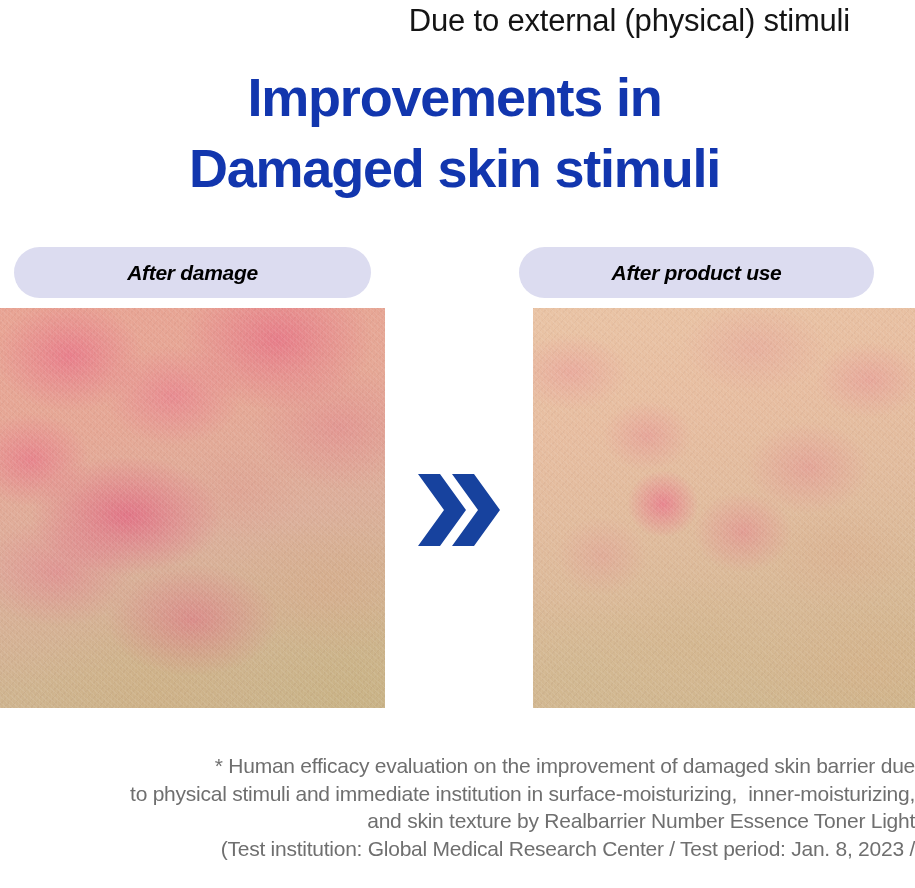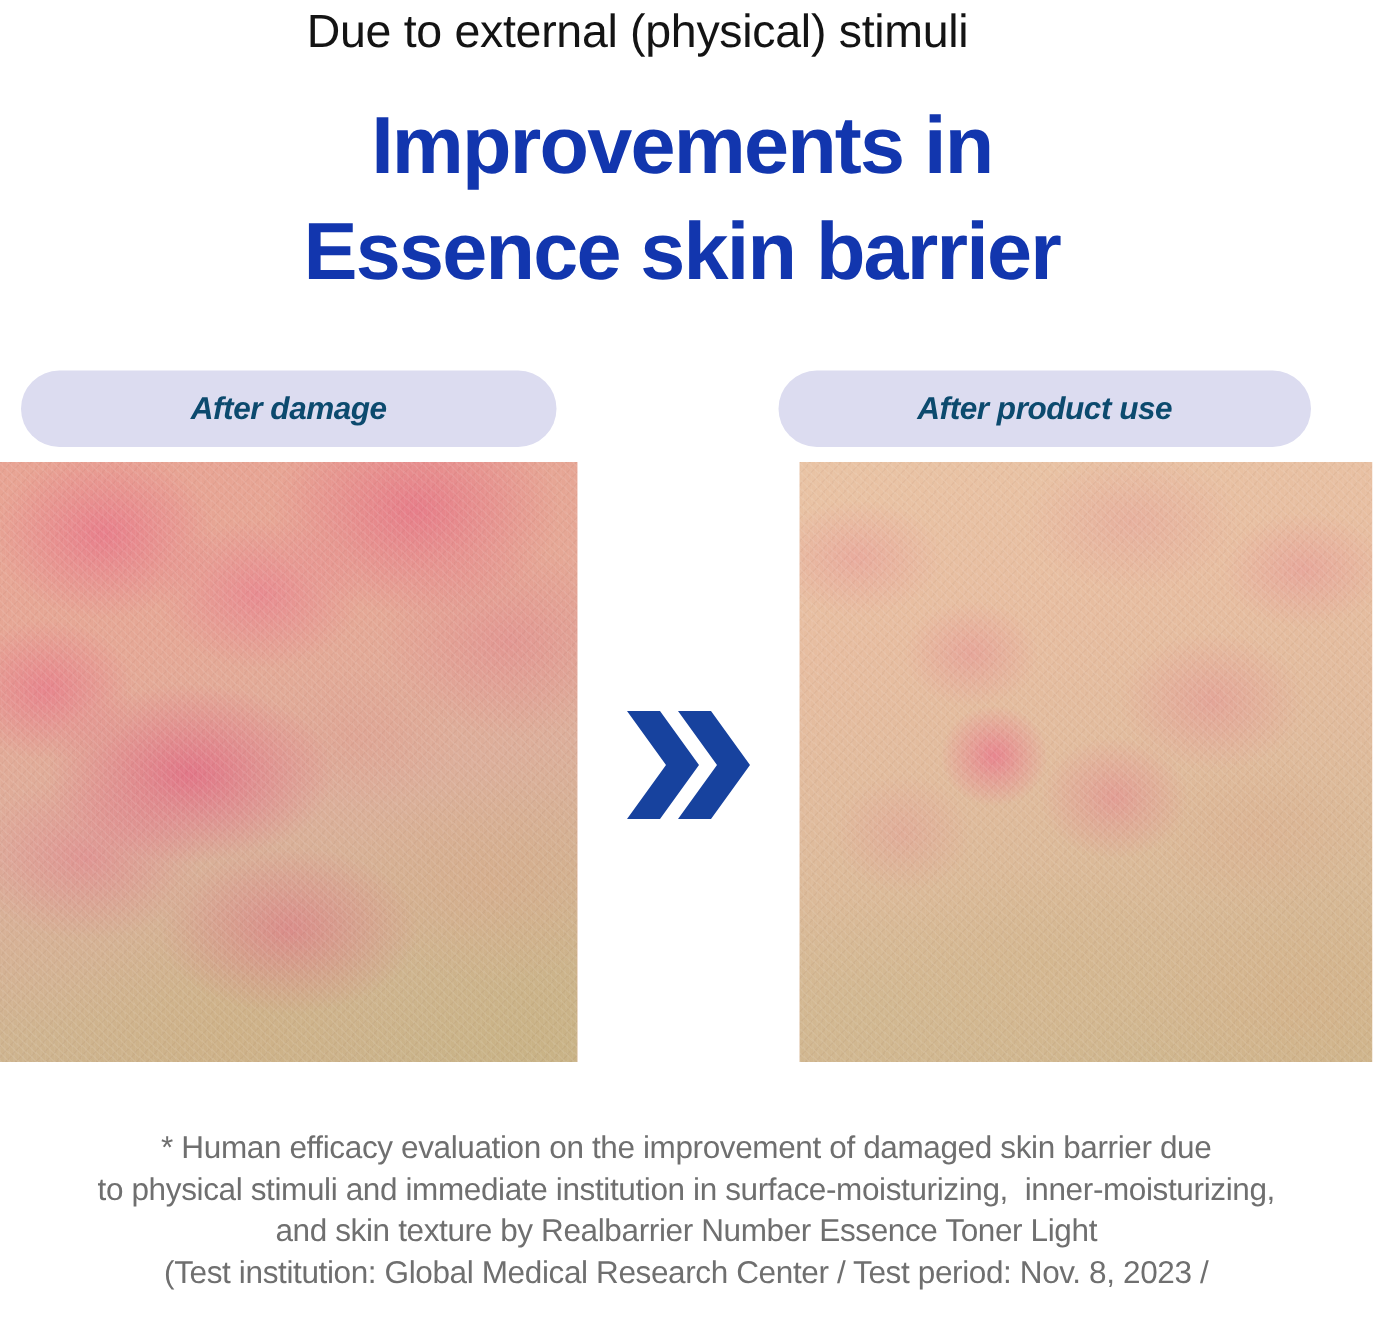--- a/index.html
+++ b/index.html
@@ -15,21 +15,21 @@
     font-family: "Liberation Sans", sans-serif;
     -webkit-font-smoothing: antialiased;
   }
 
   
   .kicker {
     position: absolute;
     left: 0;
     top: 1px;
     width: 850px;
-    text-align: center;
+    text-align: right;
     font-size: 31px;
     font-weight: 400;
     color: #141414;
     letter-spacing: -0.2px;
     line-height: 40px;
     white-space: nowrap;
   }
 
   .headline {
     position: absolute;
@@ -48,21 +48,21 @@
   
   .pill {
     position: absolute;
     top: 247px;
     height: 51px;
     background: #DCDCF0;
     border-radius: 26px;
     display: flex;
     align-items: center;
     justify-content: center;
-    color: #0c4a6e;
+    color: #000000;
     font-size: 21px;
     font-weight: 700;
     font-style: italic;
     letter-spacing: -0.3px;
     white-space: nowrap;
   }
   .pill-left  { left: 14px;  width: 357px; }
   .pill-right { left: 519px; width: 355px; }
 
   
@@ -137,39 +137,39 @@
     align-items: center;
     justify-content: center;
   }
 
   
   .footnote {
     position: absolute;
     left: 0;
     top: 752px;
     width: 915px;
-    text-align: center;
+    text-align: right;
     color: #6f6f6f;
     font-size: 21px;
     line-height: 27.5px;
     letter-spacing: -0.25px;
   }
   .footnote .fn-line {
     display: block;
     white-space: pre;
   }
 </style>
 </head>
 <body>
 
 <div class="kicker">Due to external (physical) stimuli</div>
 
 <div class="headline">
   <span class="hl-line">Improvements in</span>
-  <span class="hl-line">Essence skin barrier</span>
+  <span class="hl-line">Damaged skin stimuli</span>
 </div>
 
 <div class="pill pill-left">
   <span>After damage</span>
 </div>
 
 <div class="pill pill-right">
   <span>After product use</span>
 </div>
 
@@ -187,14 +187,14 @@
   <svg width="88" height="84" viewBox="0 0 88 84" aria-hidden="true">
     <path d="M4 6 L26 6 L52 42 L26 78 L4 78 L30 42 Z" fill="#17429E"></path>
     <path d="M38 6 L60 6 L86 42 L60 78 L38 78 L64 42 Z" fill="#17429E"></path>
   </svg>
 </div>
 
 <div class="footnote">
   <span class="fn-line">* Human efficacy evaluation on the improvement of damaged skin barrier due</span>
   <span class="fn-line">to physical stimuli and immediate institution in surface-moisturizing,  inner-moisturizing,</span>
   <span class="fn-line">and skin texture by Realbarrier Number Essence Toner Light</span>
-  <span class="fn-line">(Test institution: Global Medical Research Center / Test period: Nov. 8, 2023 /</span>
+  <span class="fn-line">(Test institution: Global Medical Research Center / Test period: Jan. 8, 2023 /</span>
 </div>
 
 </body></html>

